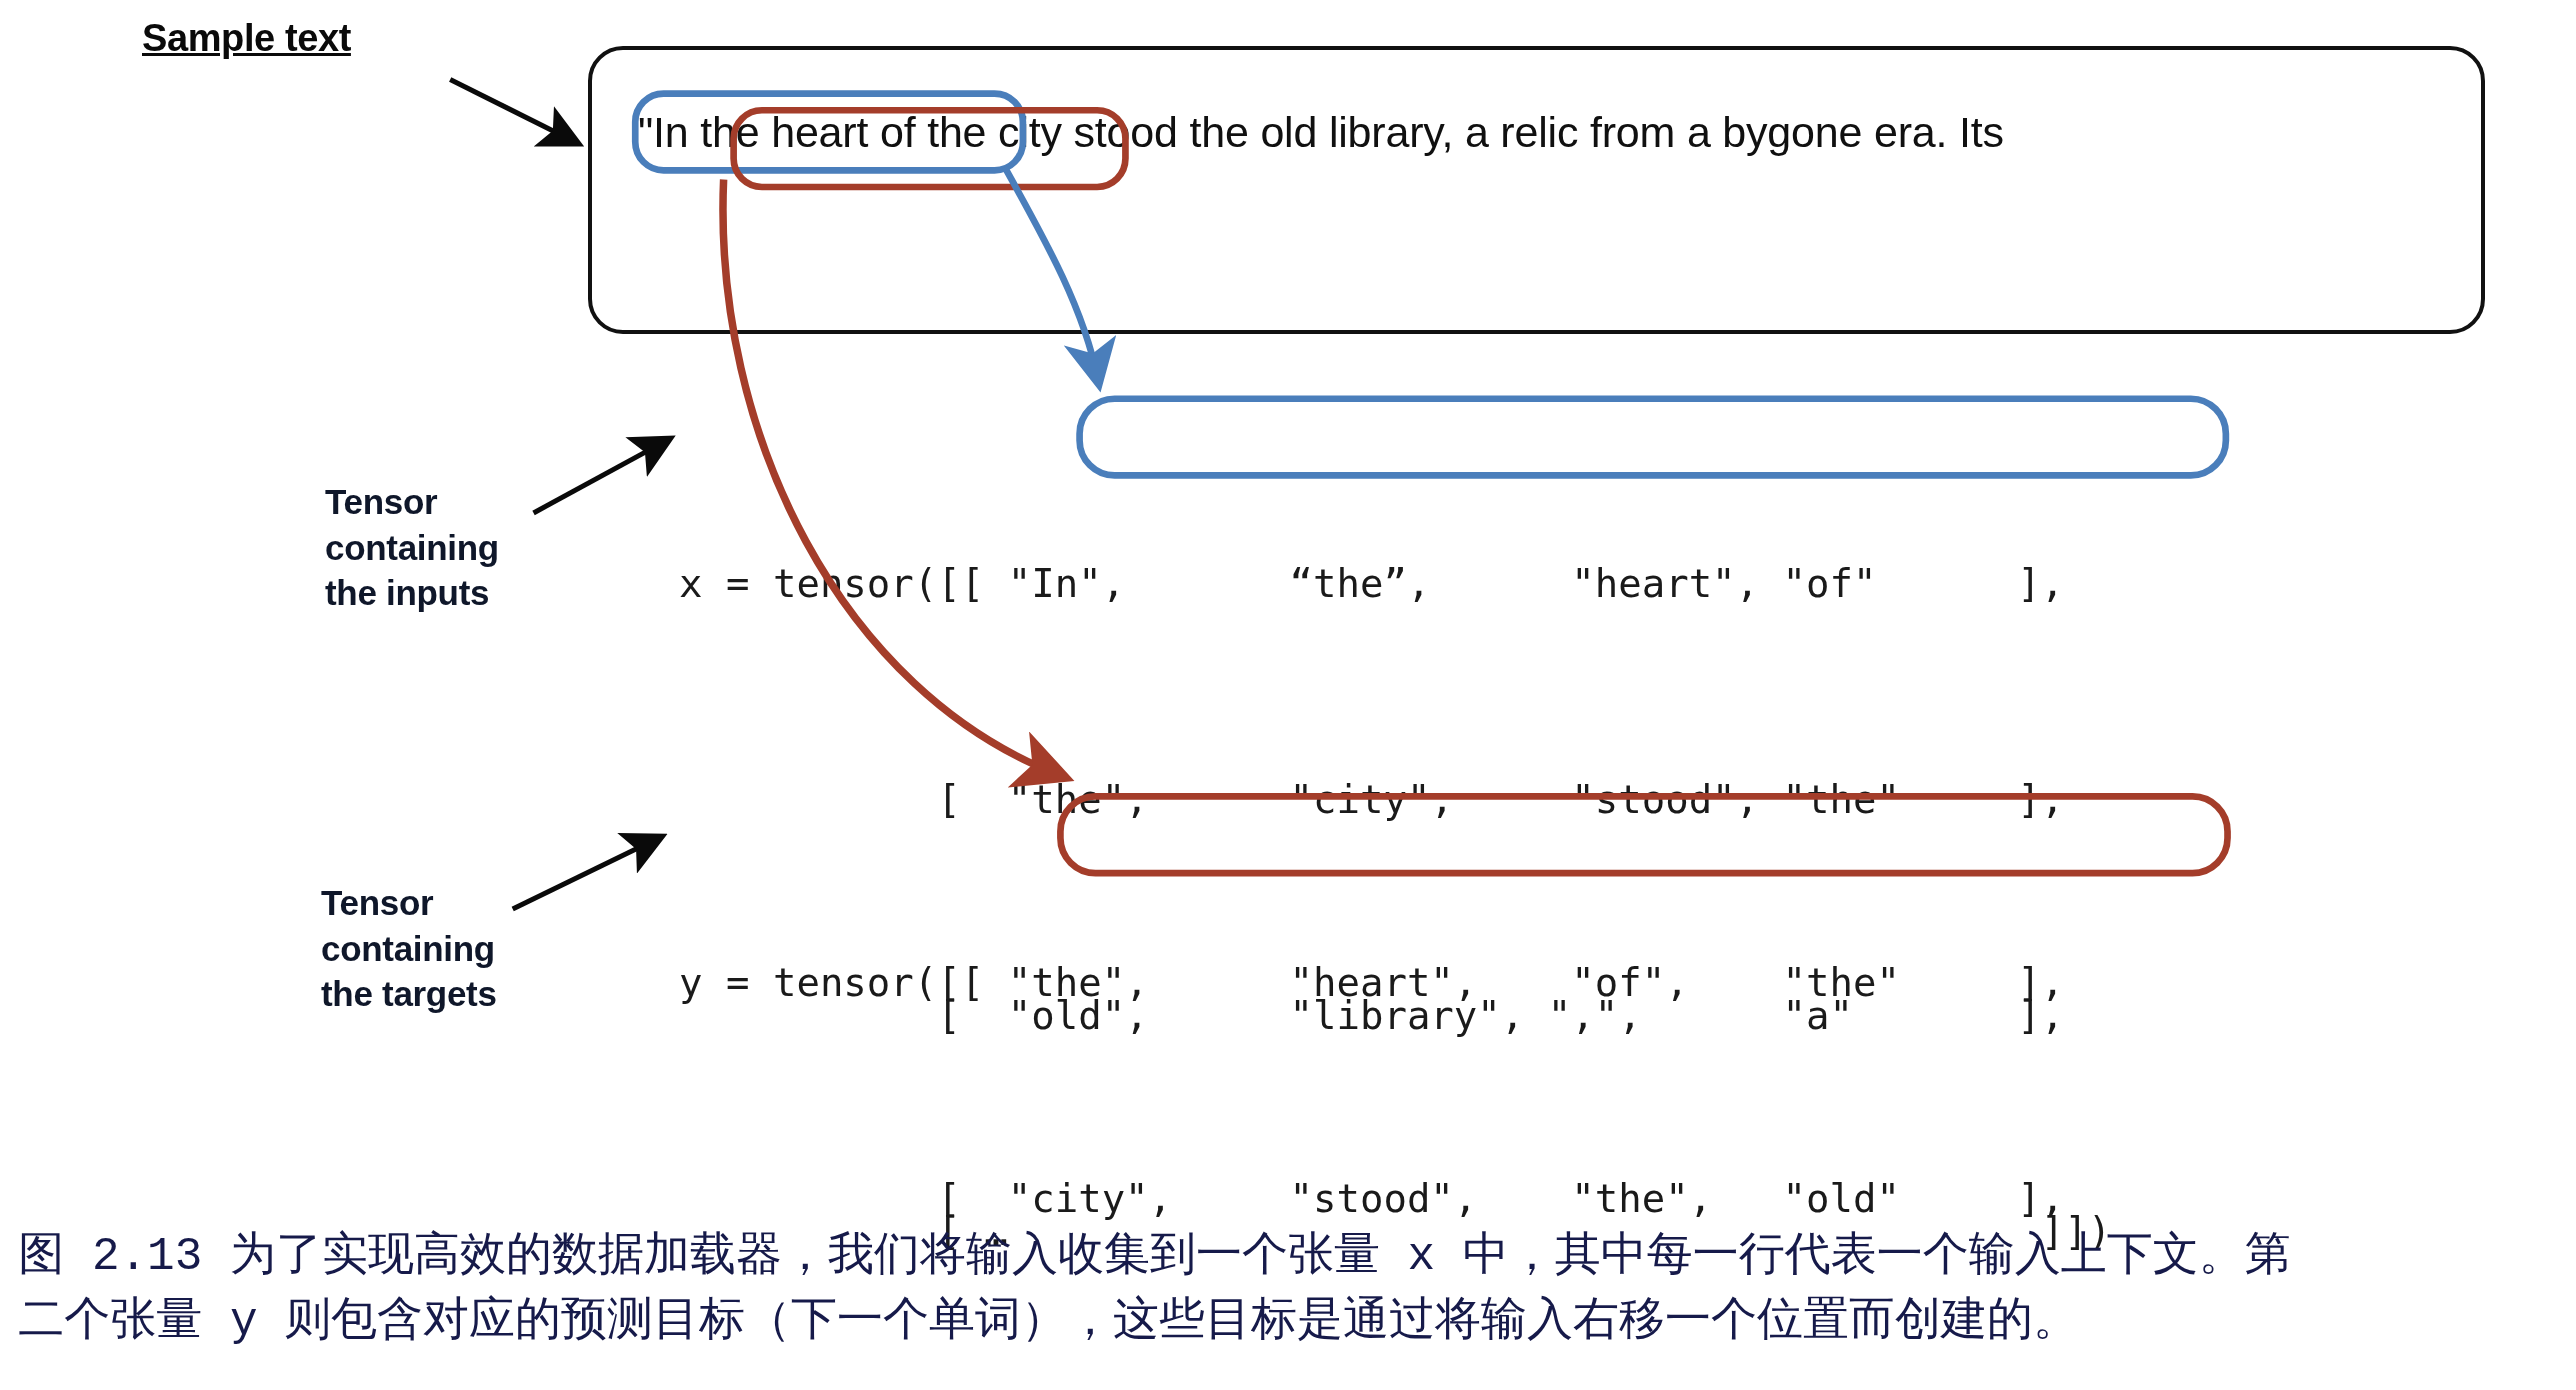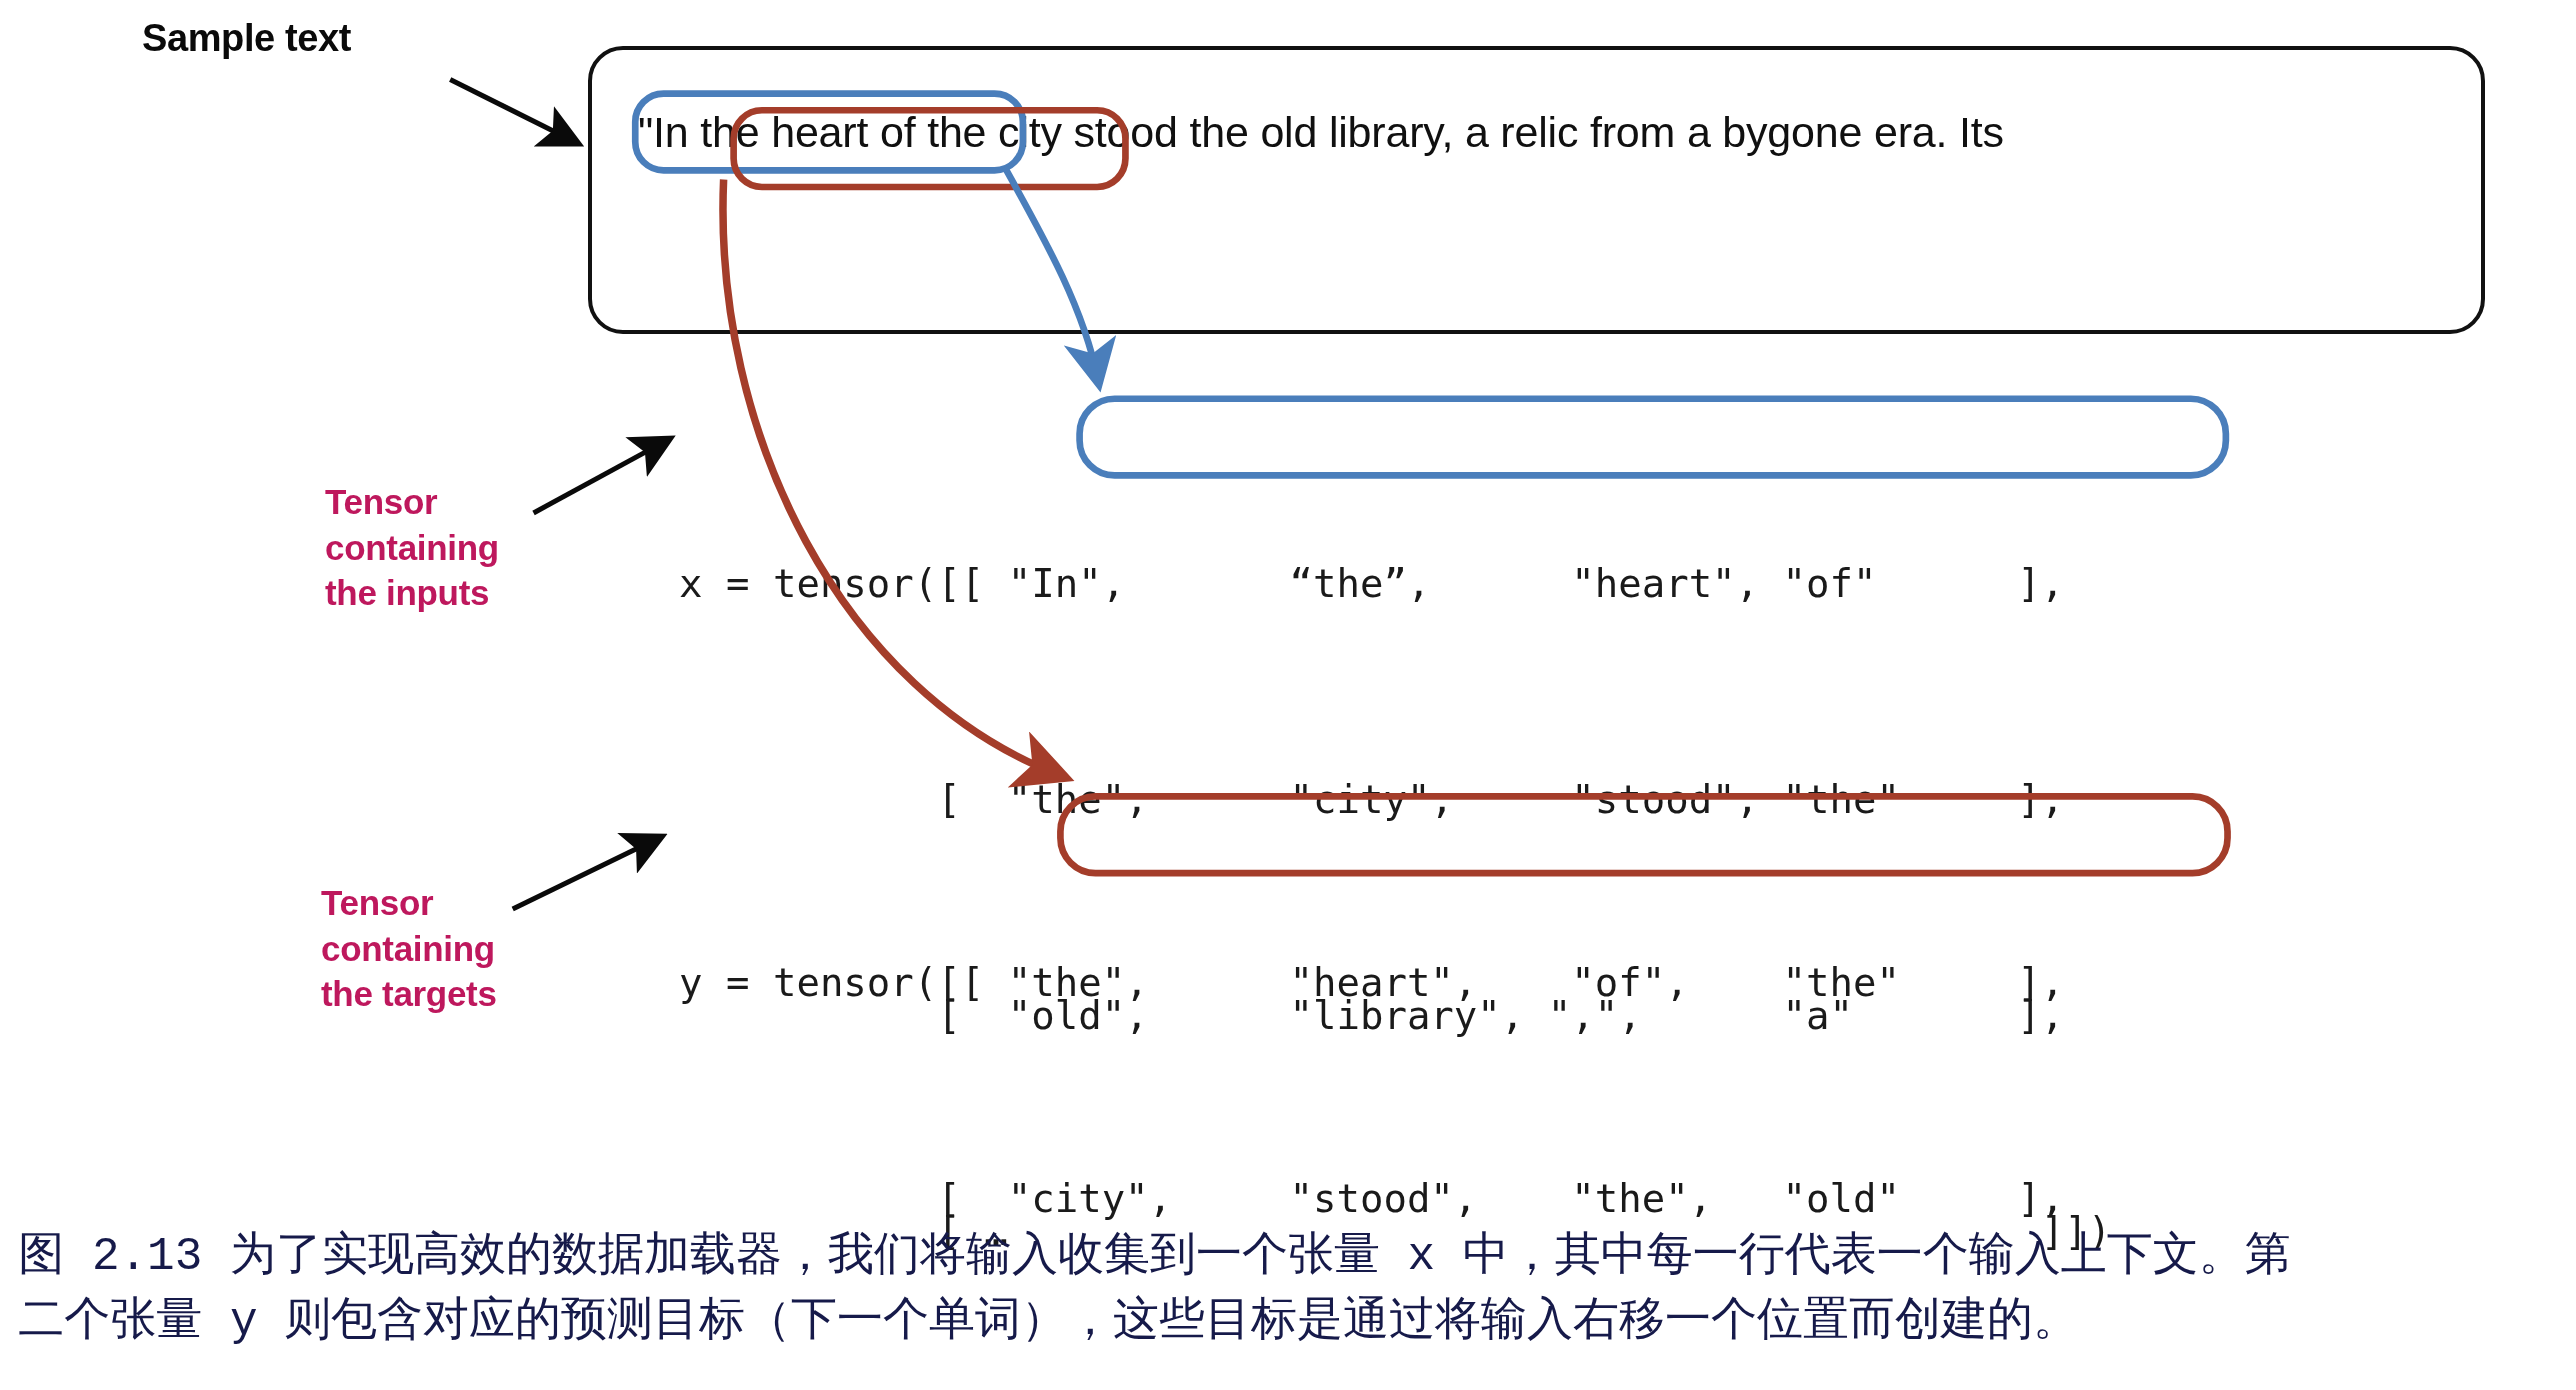--- a/index.html
+++ b/index.html
@@ -16,29 +16,30 @@
   #overlay{position:absolute;left:0;top:0;width:2576px;height:1391px;pointer-events:none;}
 
   
   .callout-label{
     position:absolute;
     font-family:"Liberation Sans", sans-serif;
     font-weight:bold;
     color:#0a0a0a;
     letter-spacing:-0.4px;
     white-space:pre;
+    text-decoration:underline;
   }
   #sample-text-label{left:142px;top:16.7px;font-size:38px;}
 
   .side-label{
     position:absolute;
     font-family:"Liberation Sans", sans-serif;
     font-weight:bold;
     font-size:35px;
-    color:#be185d;
+    color:#0f172a;
     line-height:1.30;
     letter-spacing:-0.3px;
     white-space:pre-line;
   }
   #tensor-inputs-label{left:325px;top:479px;}
   #tensor-targets-label{left:321px;top:880px;}
 
   
   #sample-box{
     position:absolute;

